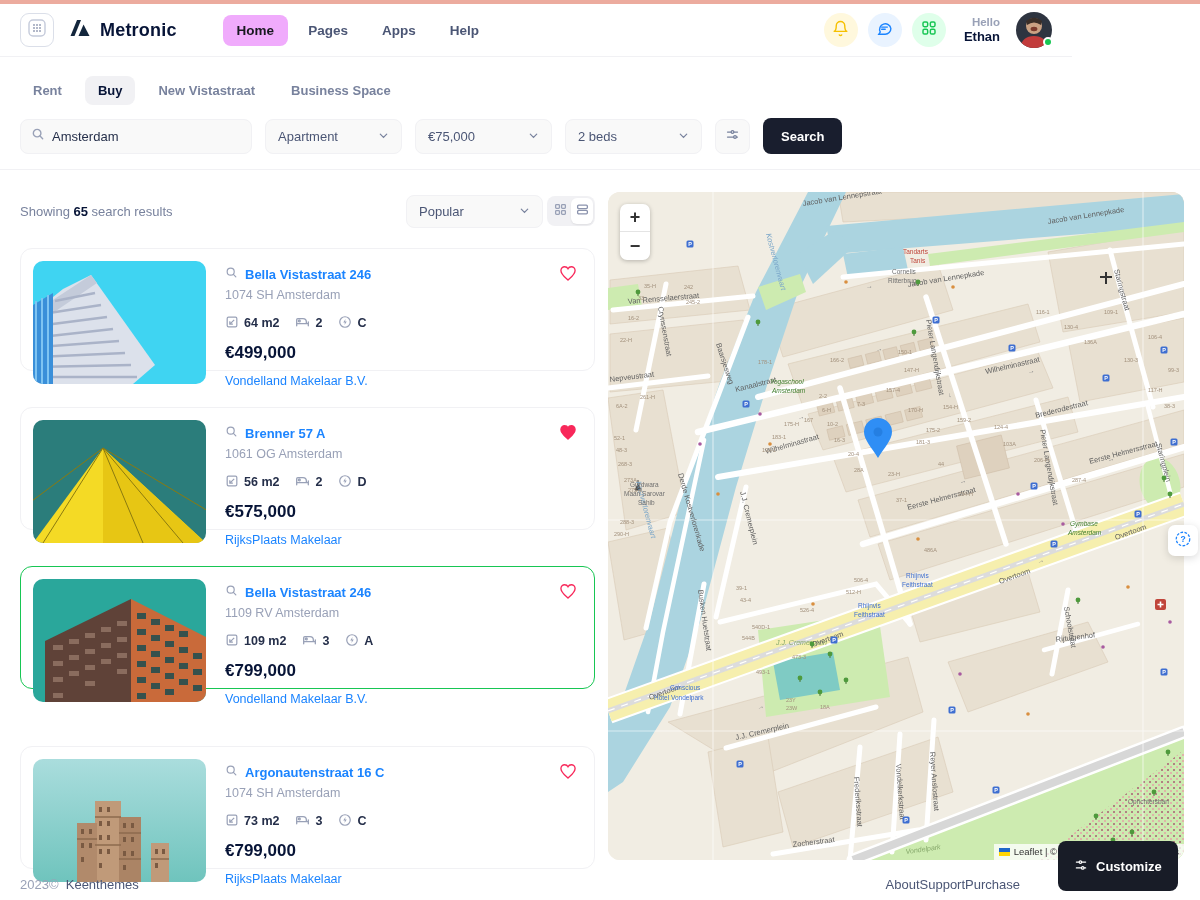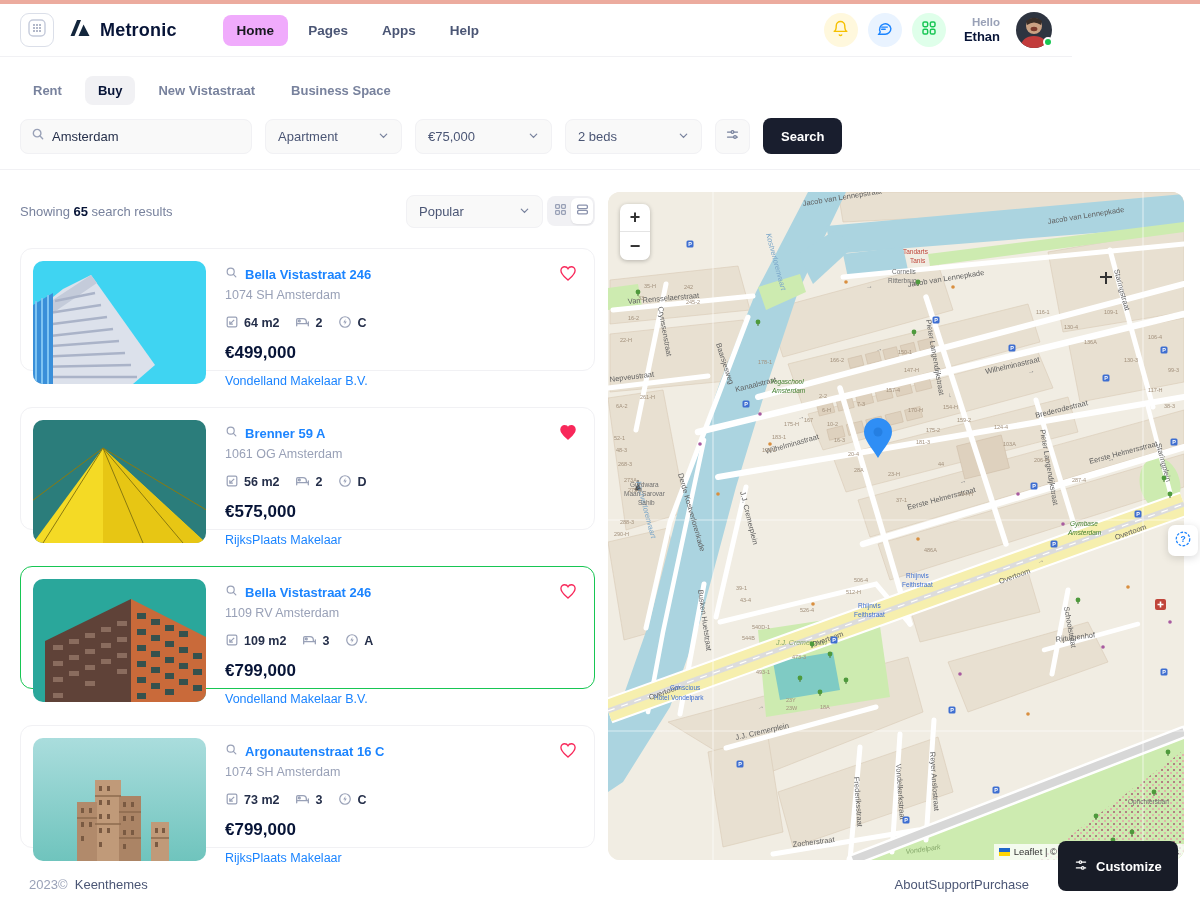--- a/index.html
+++ b/index.html
@@ -80,21 +80,21 @@
   .pk  { font-size:7px;  fill:#86a86b; font-style:italic; }
   .red { font-size:6.5px; fill:#c0453a; }
   .grn { font-size:6.5px; fill:#3f7d2c; font-style:italic; }
   .bl  { font-size:6.5px; fill:#3f6fd1; }
   .gy  { font-size:6.5px; fill:#6f6f6f; }
   .hn  { font-size:5.5px; fill:#a2907c; }
   .pp  { font-size:5.5px; fill:#fff; font-weight:700; }
   .arw { font-size:7px; fill:#8a8a8a; }
 
   
-  .footer { position:absolute; left:0; top:868px; width:1040px; height:32px; display:flex; align-items:center; padding:0 20px;margin-left:9px; }
+  .footer { position:absolute; left:0; top:868px; width:1040px; height:32px; display:flex; align-items:center; padding:0 20px; }
   .copy { font-size:13px; color:#99a1b7; }
   .copy b { color:#4b5675; font-weight:500; }
   .foot-links { margin-left:auto; display:flex; }
   .foot-links a { font-size:13px; color:#4b5675; text-decoration:none; cursor:pointer; }
 </style>
 </head>
 <body>
 
 <div class="progress"></div>
 
@@ -322,21 +322,21 @@
           <line x1="70" y1="28" x2="190" y2="100"></line>
         </g>
       </svg>
   </div>
   <div class="info">
     <div class="title-row">
         <span><svg width="13" height="13" viewBox="0 0 24 24" fill="none" stroke="#99a1b7" stroke-width="2.2" stroke-linecap="round">
             <circle cx="10.5" cy="10.5" r="6.5"></circle>
             <path d="M20 20l-4.5-4.5"></path>
           </svg></span>
-        <a>Brenner 59 A</a>
+        <a>Brenner 57 A</a>
       </div>
     <div class="addr">1061 OG Amsterdam</div>
     <div class="stats">
       <span class="stat">
           <span><svg width="14" height="14" viewBox="0 0 16 16" fill="none" stroke="#99a1b7" stroke-width="1.4">
               <rect x="2.5" y="2.5" width="11" height="11" rx="1.5"></rect>
               <path d="M10.5 5.5 L5.5 10.5 M5.5 7 v3.5 h3.5"></path>
             </svg></span>
           <span>56 m2</span>
         </span>
@@ -449,21 +449,21 @@
         </span>
     </div>
     <div class="price">€799,000</div>
     <a class="agent">Vondelland Makelaar B.V.</a>
   </div>
   <button class="heart"><svg width="20" height="20" viewBox="0 0 24 24">
         <path d="M12 20.5 C8.2 17 3.5 13.6 3.5 9 C3.5 6.4 5.6 4.5 8 4.5 C9.8 4.5 11.3 5.5 12 6.9 C12.7 5.5 14.2 4.5 16 4.5 C18.4 4.5 20.5 6.4 20.5 9 C20.5 13.6 15.8 17 12 20.5 Z"></path>
       </svg></button>
 </div>
 
-<div class="card" style="top:725px">
+<div class="card" style="top:746px">
   <div class="photo">
     <svg width="173" height="123" viewBox="0 0 173 123">
         <defs>
           <linearGradient id="sky4" x1="0" y1="0" x2="0" y2="1">
             <stop offset="0" stop-color="#aadddd"></stop>
             <stop offset="1" stop-color="#6fc4bd"></stop>
           </linearGradient>
         </defs>
         <rect width="173" height="123" fill="url(#sky4)"></rect>
         <g>

